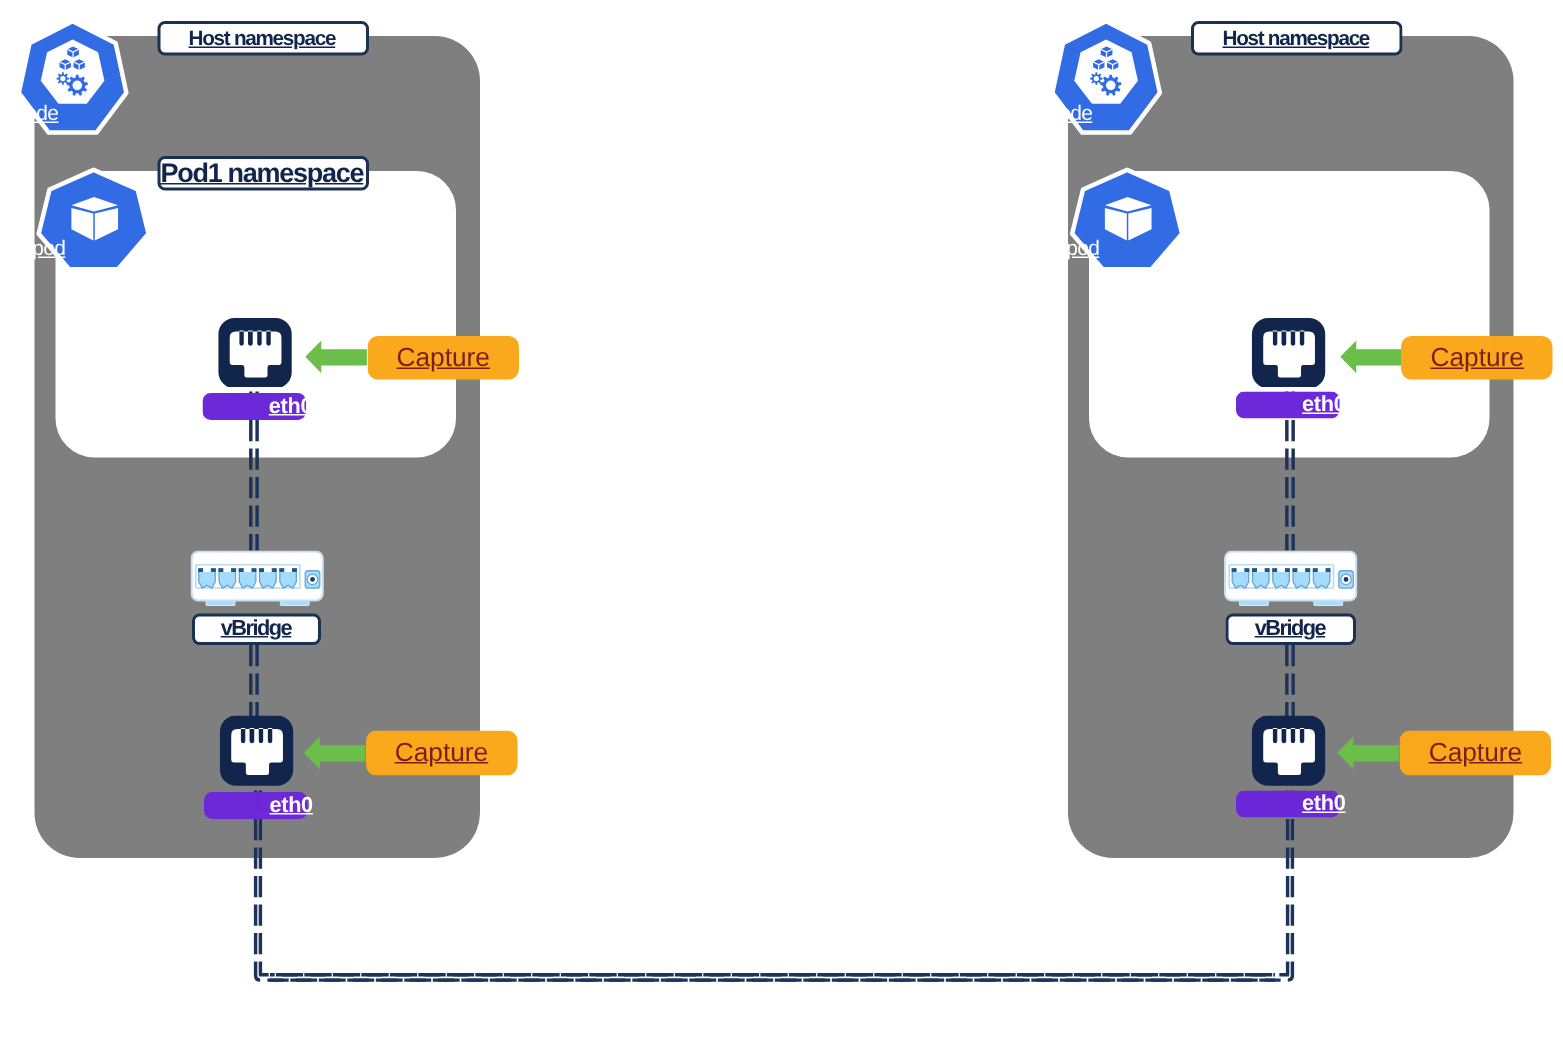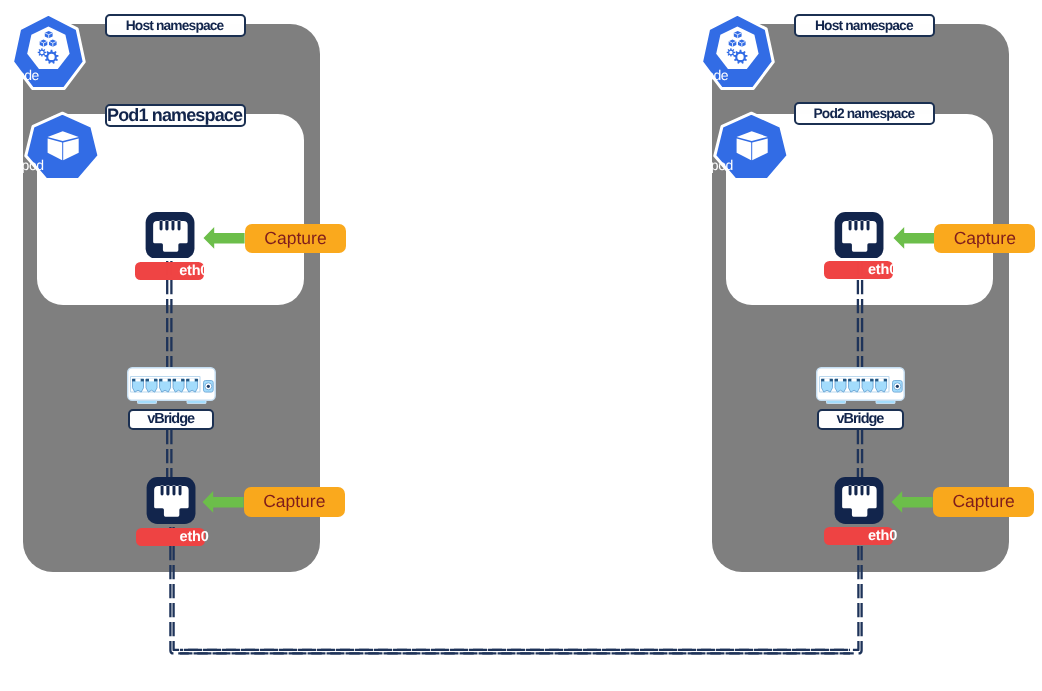--- a/index.html
+++ b/index.html
@@ -3,38 +3,38 @@
 <meta charset="utf-8">
 <title>Kubernetes packet capture diagram</title>
 <style>
   html,body{margin:0;padding:0;background:#ffffff;}
   body{width:1042px;height:691px;overflow:hidden;
        font-family:"Liberation Sans",sans-serif;
        -webkit-font-smoothing:antialiased;text-rendering:geometricPrecision;}
   #stage{position:relative;width:1042px;height:691px;background:#fff;}
   
   #stage, #stage *{-webkit-font-smoothing:antialiased;}
-  .pill, .navy-pill, .capture, .k8s-label{will-change:opacity;opacity:0.999;}
+  .pill, .navy-pill, .capture, .k8s-label{will-change:opacity;opacity:0.999;text-decoration:underline;}
   .abs{position:absolute;}
   .lay2{z-index:2;}
 
   
   .host-box{background:#7f7f7f;border-radius:30px;}
   
   .pod-box{background:#ffffff;border-radius:26px;}
 
   
   .pill{background:#ffffff;border:2px solid #1b3052;border-radius:5px;
         color:#12254c;font-weight:bold;display:flex;align-items:center;
         justify-content:center;box-sizing:border-box;letter-spacing:-0.85px;
         text-indent:-0.85px;}
 
   
   .pill.tight{letter-spacing:-1px;text-indent:-1px;}
-  .navy-pill{background:#ef4444;border-radius:5.5px;color:#ffffff;font-weight:bold;
+  .navy-pill{background:#6d28d9;border-radius:5.5px;color:#ffffff;font-weight:bold;
         display:flex;align-items:center;justify-content:center;box-sizing:border-box;
         letter-spacing:-0.2px;text-indent:-0.2px;padding-left:48px;}
 
   
   .capture{background:#faa91d;border-radius:7px;color:#7f1d1d;
         display:flex;align-items:center;justify-content:center;box-sizing:border-box;}
 
   
   .k8s-label{position:absolute;left:0;width:100%;text-align:left;color:#ffffff;
         letter-spacing:-0.45px;text-indent:-0.45px;}
@@ -189,21 +189,20 @@
   </div>
   <div class="abs navy-pill lay2" style="left:135.7px;top:527.7px;width:69px;height:17.9px;font-size:14.5px;">eth0</div>
 
   <svg class="abs lay2" style="left:201.7px;top:490px;width:42px;height:24px;" viewBox="0 0 42 24">
     <path fill="#6cbe4a" d="M0.5 11.9L11.2 1L11.2 6.9L41.6 6.9L41.6 17.6L11.2 17.6L11.2 22.8Z"></path>
   </svg>
   <div class="abs capture lay2" style="left:243.8px;top:486.5px;width:101px;height:30.3px;font-size:17.5px;">Capture</div>
 
   <div class="abs pill lay2" style="left:793.8px;top:14px;width:141px;height:23px;font-size:13.8px;">Host namespace</div>
 
-  <div class="abs pill lay2" style="left:793.8px;top:101.5px;width:141px;height:23px;font-size:13.8px;">Pod2 namespace</div>
 
   <div class="abs lay2" style="left:711.3px;top:110px;width:80px;height:76px;">
     <svg viewBox="0 0 80 76" style="width:80px;height:76px;display:block;">
       <path d="M40.40 3.22 L69.78 16.35 L77.03 45.85 L56.70 69.50 L24.10 69.50 L3.77 45.85 L11.02 16.35Z" fill="#326ce5" stroke="#ffffff" stroke-width="3" stroke-linejoin="round"></path>
       <path fill="#ffffff" d="M40.7 21.3 L56.7 26.9 L40.7 31 L25.6 26.9Z"></path>
       <path fill="#ffffff" d="M25.6 28.6 L40.2 32.4 L40.2 50.3 L25.6 42.8Z"></path>
       <path fill="#ffffff" d="M56.7 28.6 L41.2 32.4 L41.2 50.3 L56.7 42.8Z"></path>
     </svg>
     <div class="k8s-label" style="top:47px;font-size:14px;line-height:17px;">pod</div>
   </div>

